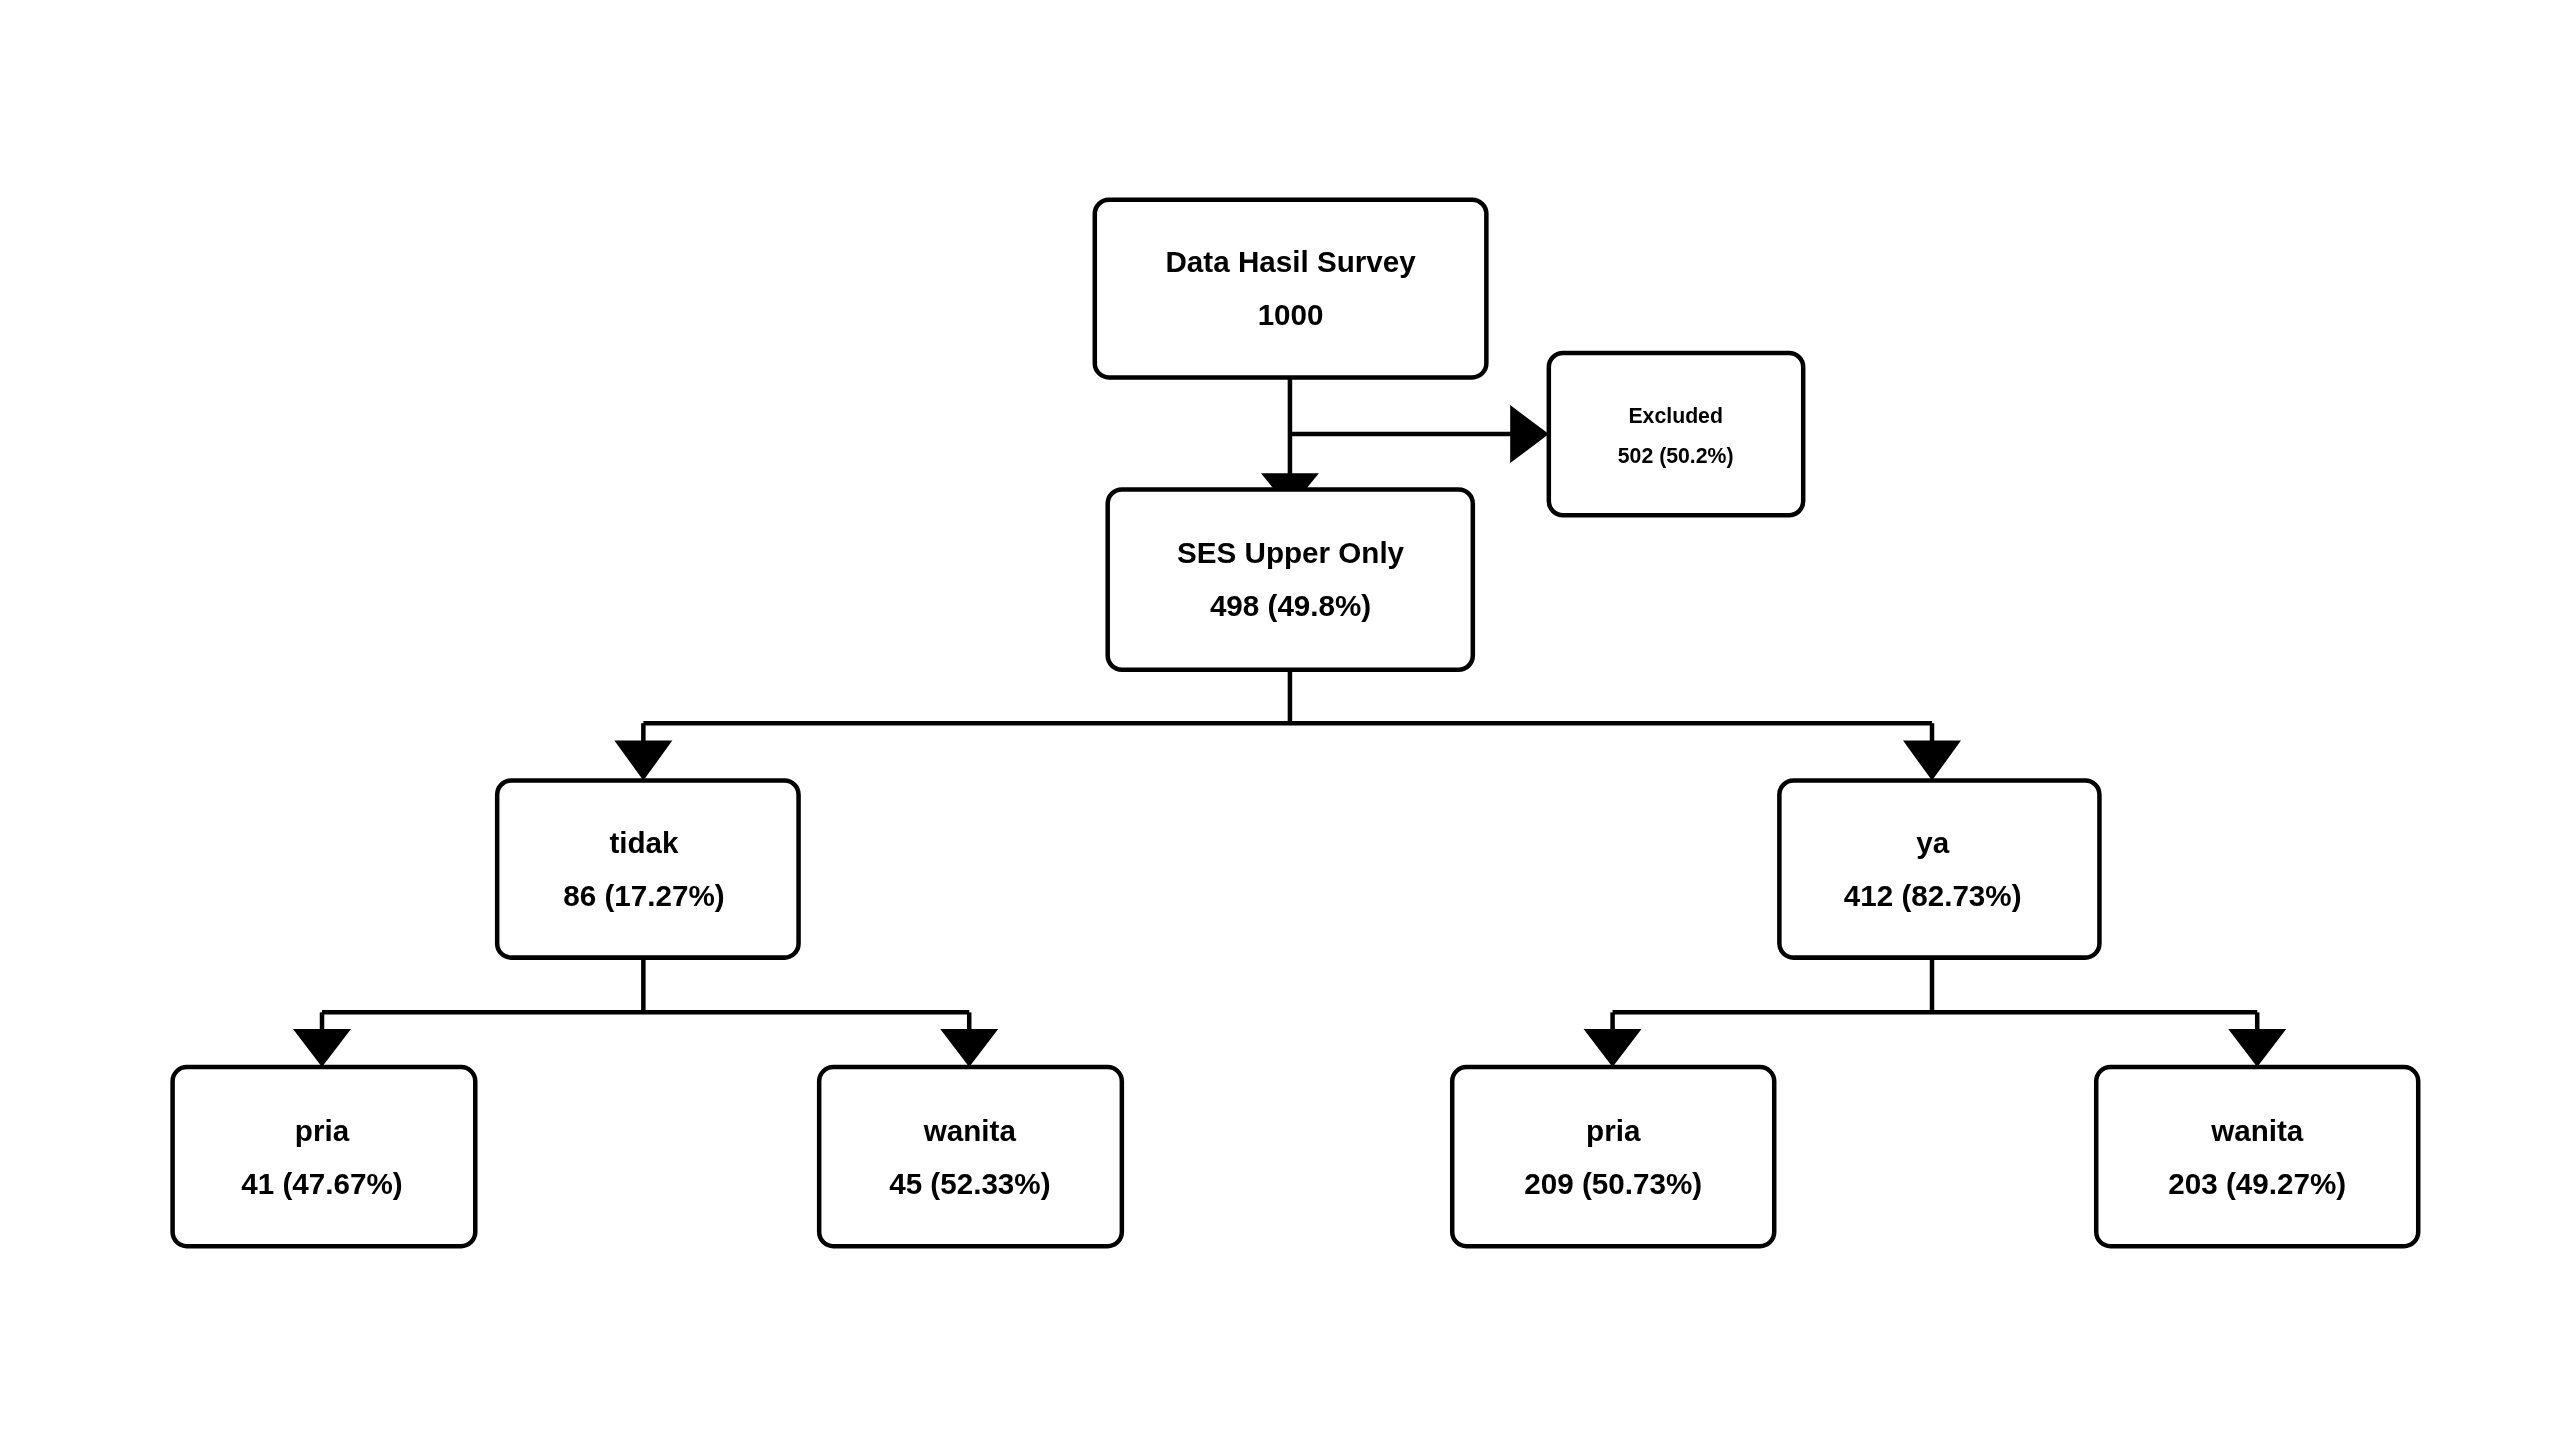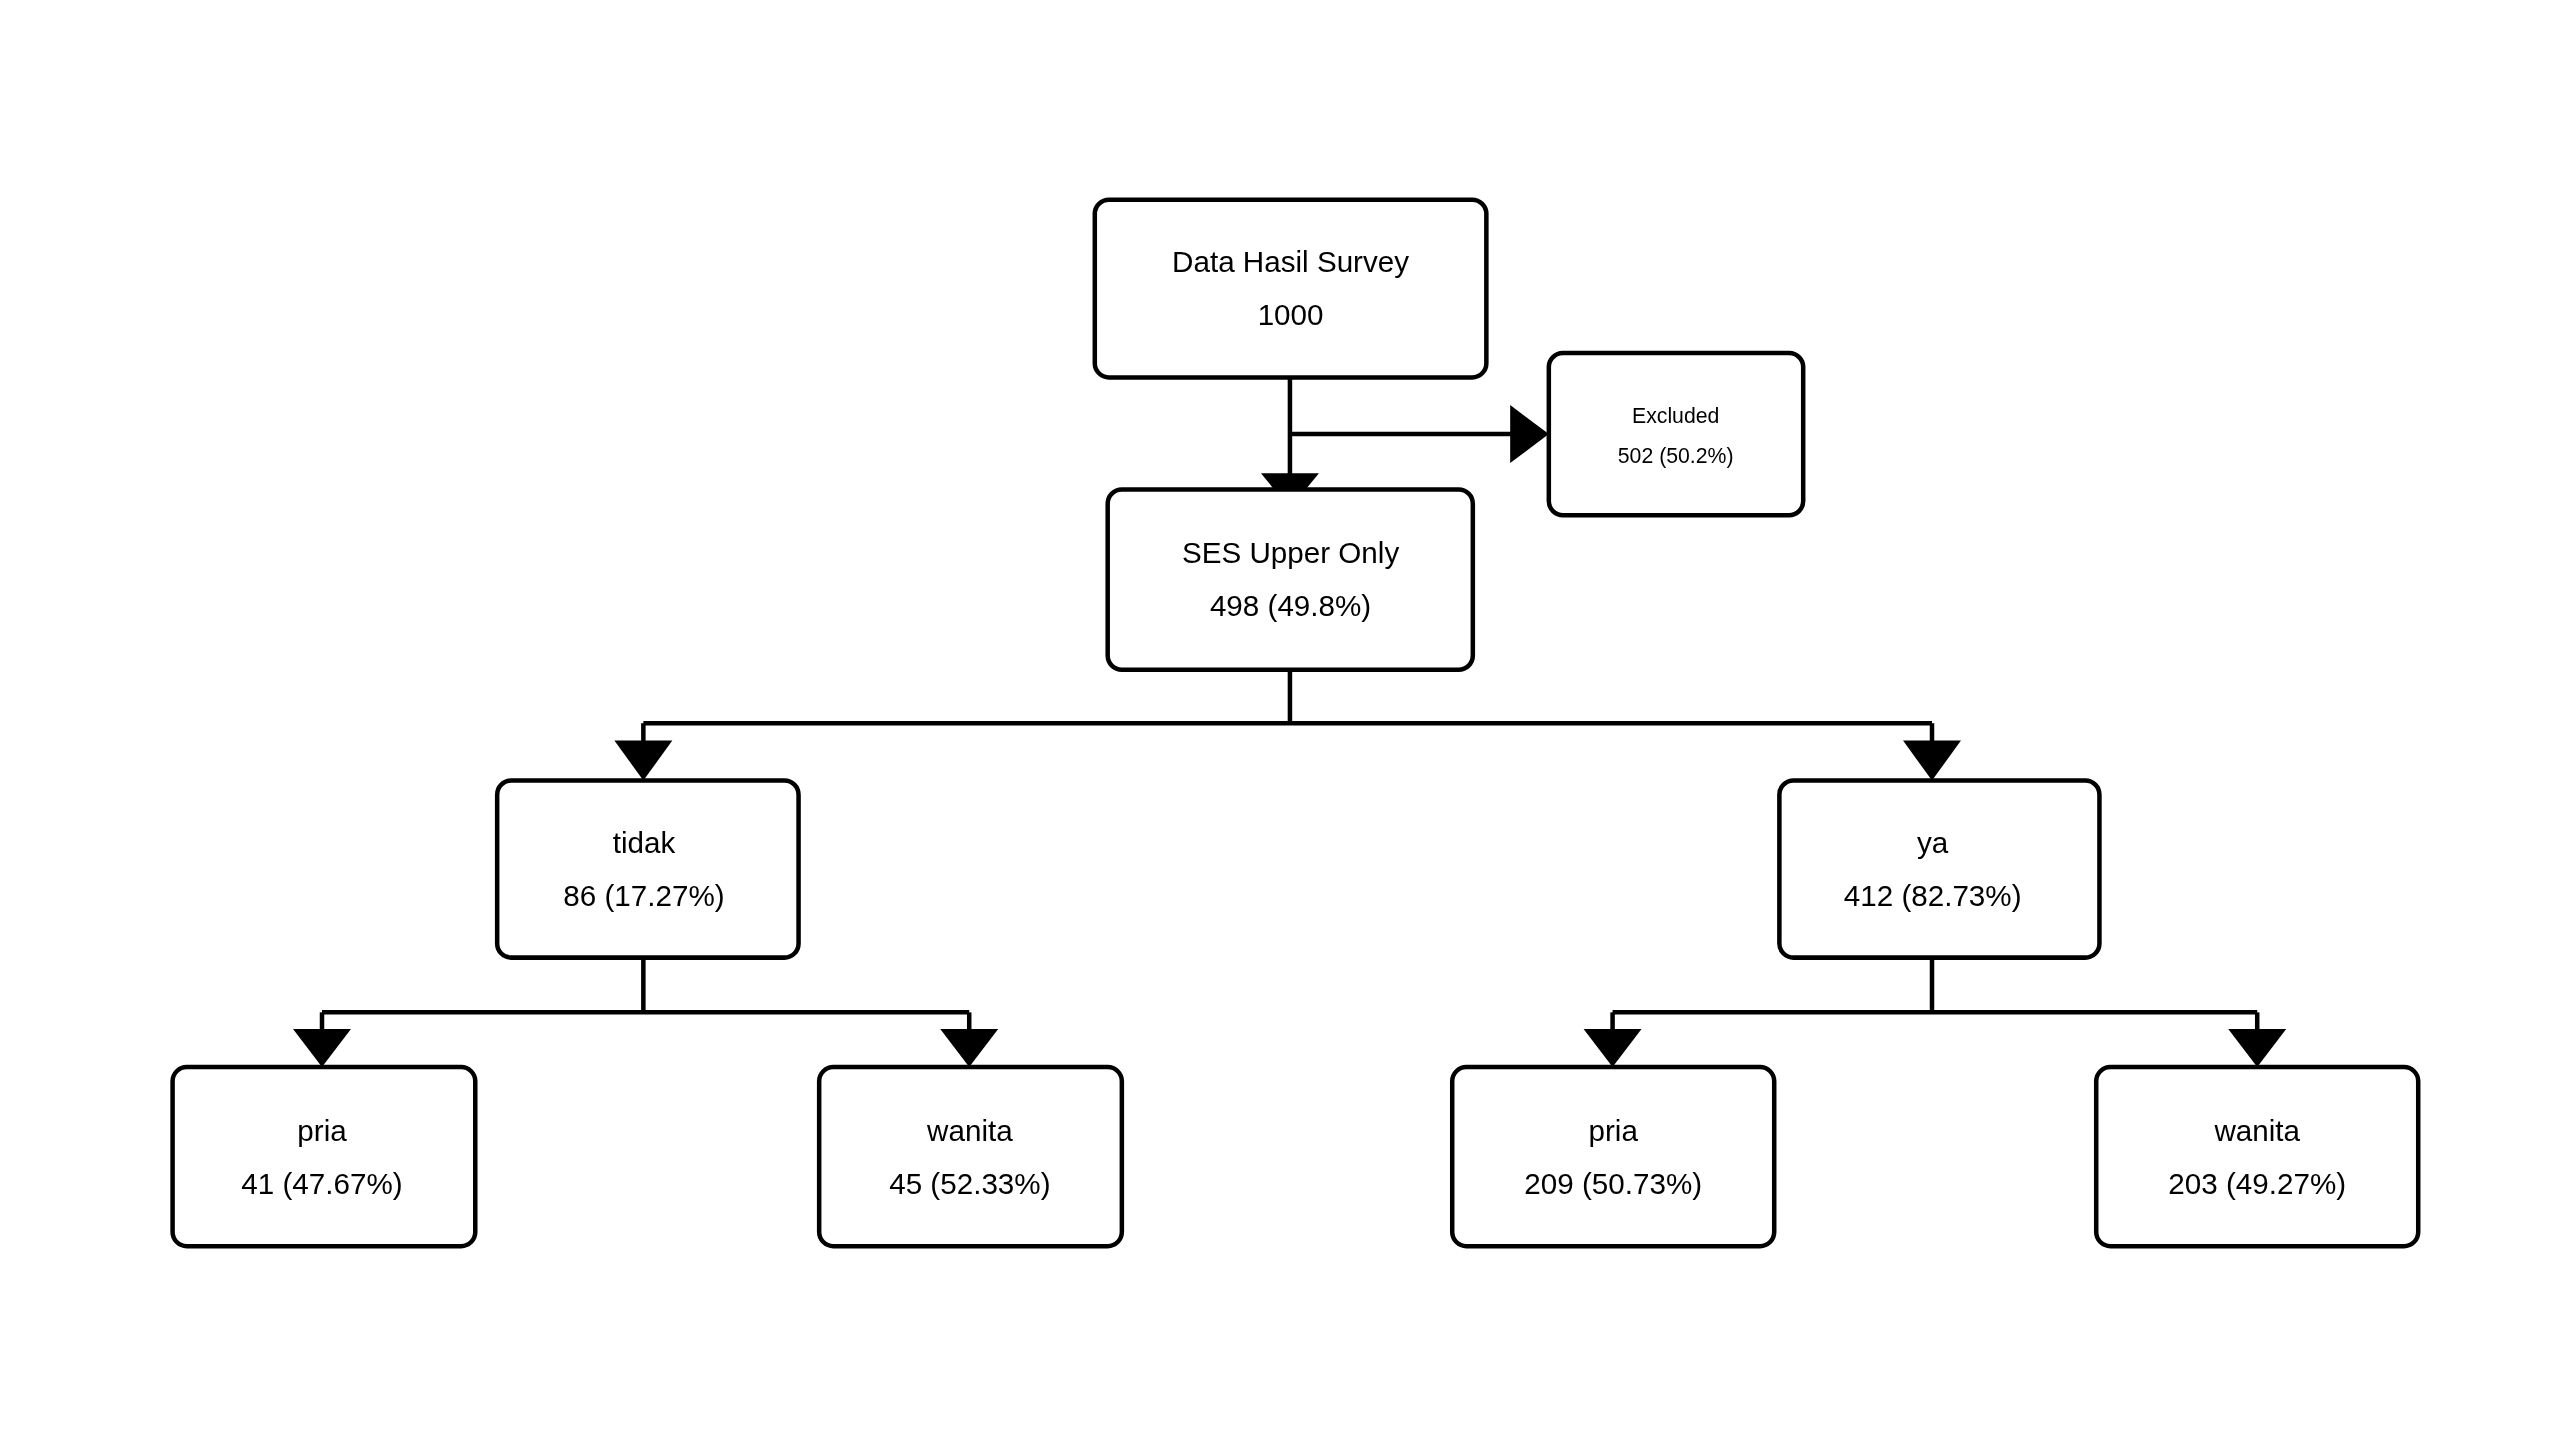--- a/index.html
+++ b/index.html
@@ -11,20 +11,21 @@
     width: 2576px;
     height: 1449px;
     font-family: "Liberation Sans", sans-serif;
     overflow: hidden;
   }
   #flow-root {
     position: relative;
     width: 2576px;
     height: 1449px;
     background: #ffffff;
+    font-weight: bold;
   }
   svg#flow-svg {
     position: absolute;
     top: 0;
     left: 0;
     width: 2576px;
     height: 1449px;
     display: block;
   }
   .node-box {

